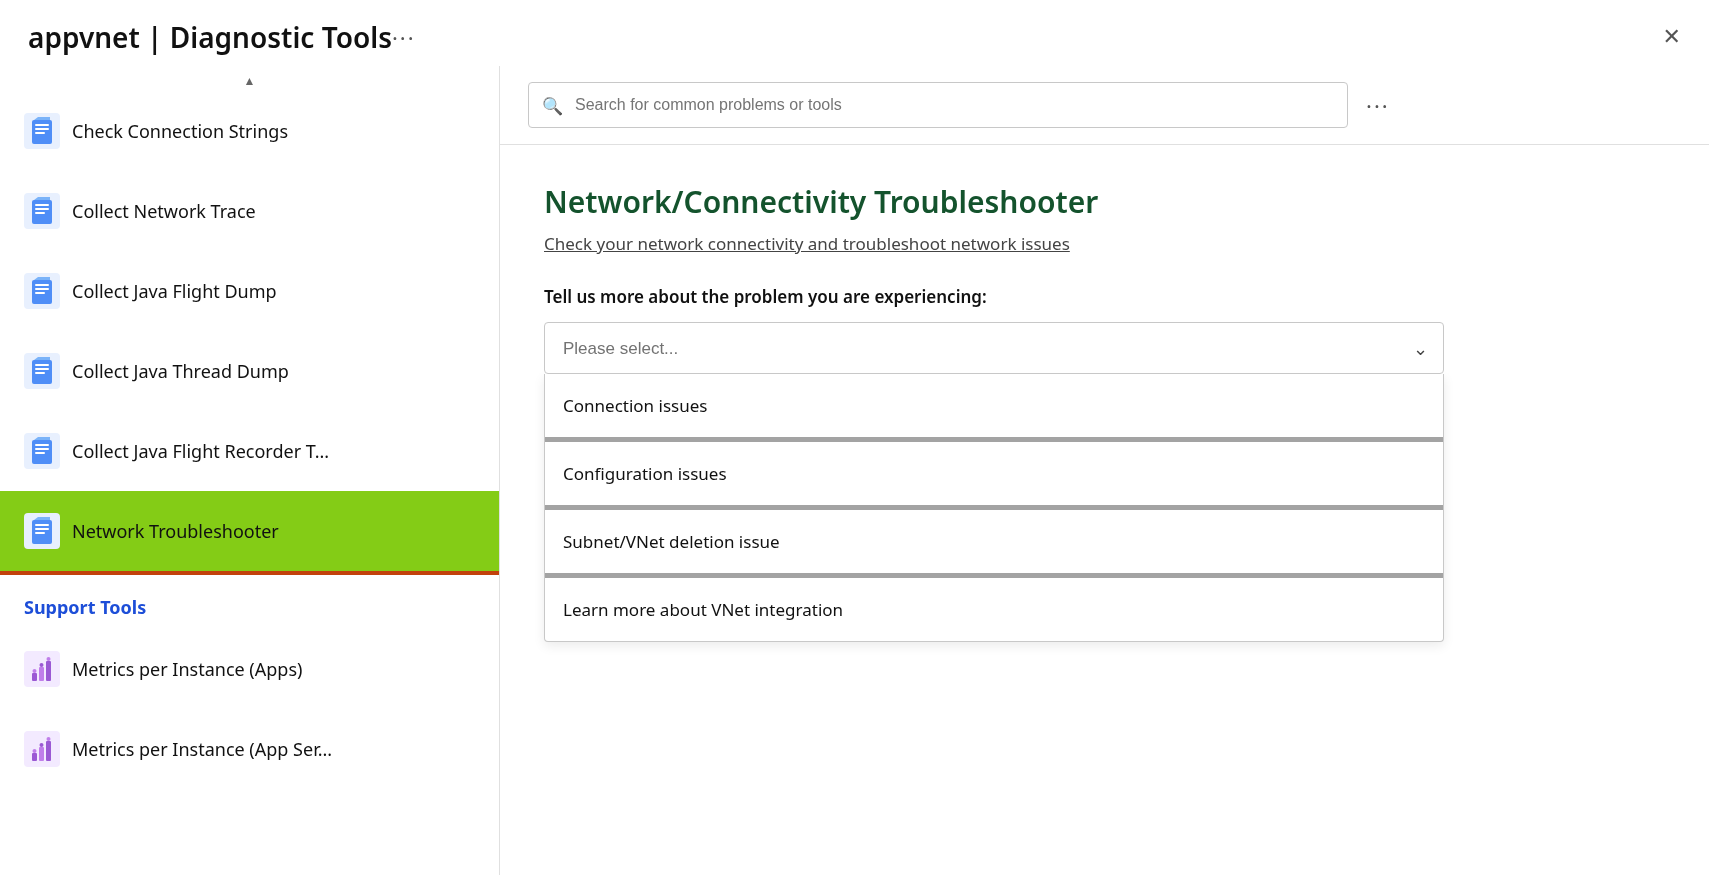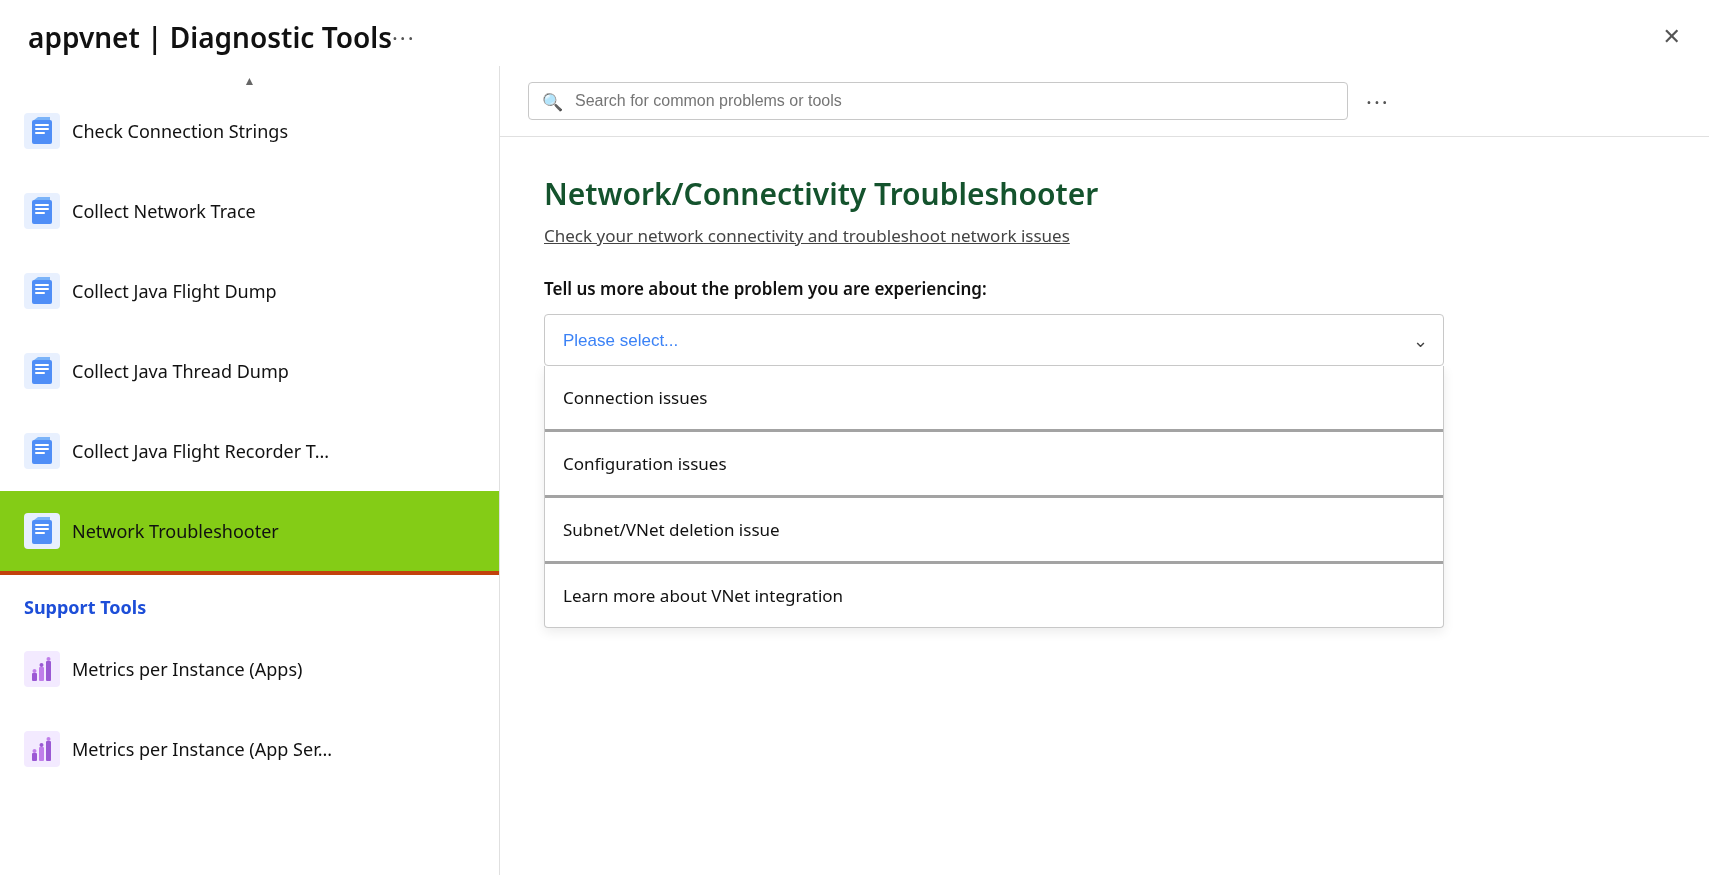--- a/index.html
+++ b/index.html
@@ -136,21 +136,21 @@
       border-bottom: 1px solid #e0e0e0;
       flex-shrink: 0;
     }
     .search-container {
       flex: 1;
       max-width: 820px;
       position: relative;
     }
     .search-input {
       width: 100%;
-      height: 38px;
+      height: 46px;
       border: 1.5px solid #c8c8c8;
       border-radius: 4px;
       padding: 0 16px 0 46px;
       font-size: 16px;
       color: #888;
       outline: none;
     }
     .search-icon-wrap {
       position: absolute;
       left: 14px;
@@ -197,21 +197,21 @@
       position: relative;
       max-width: 900px;
     }
     .dropdown-select {
       width: 100%;
       height: 52px;
       border: 1.5px solid #c8c8c8;
       border-radius: 4px;
       padding: 0 48px 0 18px;
       font-size: 17px;
-      color: #3b82f6;
+      color: #737373;
       background: #fff;
       appearance: none;
       cursor: pointer;
       outline: none;
     }
     .dropdown-chevron {
       position: absolute;
       right: 16px;
       top: 50%;
       transform: translateY(-50%);
@@ -227,21 +227,21 @@
       border-radius: 0 0 4px 4px;
       background: #fff;
       max-width: 900px;
       box-shadow: 0 4px 12px rgba(0,0,0,0.08);
     }
     .dropdown-option {
       padding: 20px 18px;
       font-size: 17px;
       color: #111;
       cursor: pointer;
-      border-bottom: 3px solid #a3a3a3;
+      border-bottom: 5px solid #a3a3a3;
     }
     .dropdown-option:last-child {
       border-bottom: none;
     }
 
     
     .azure-tool-icon {
       width: 36px;
       height: 36px;
     }

